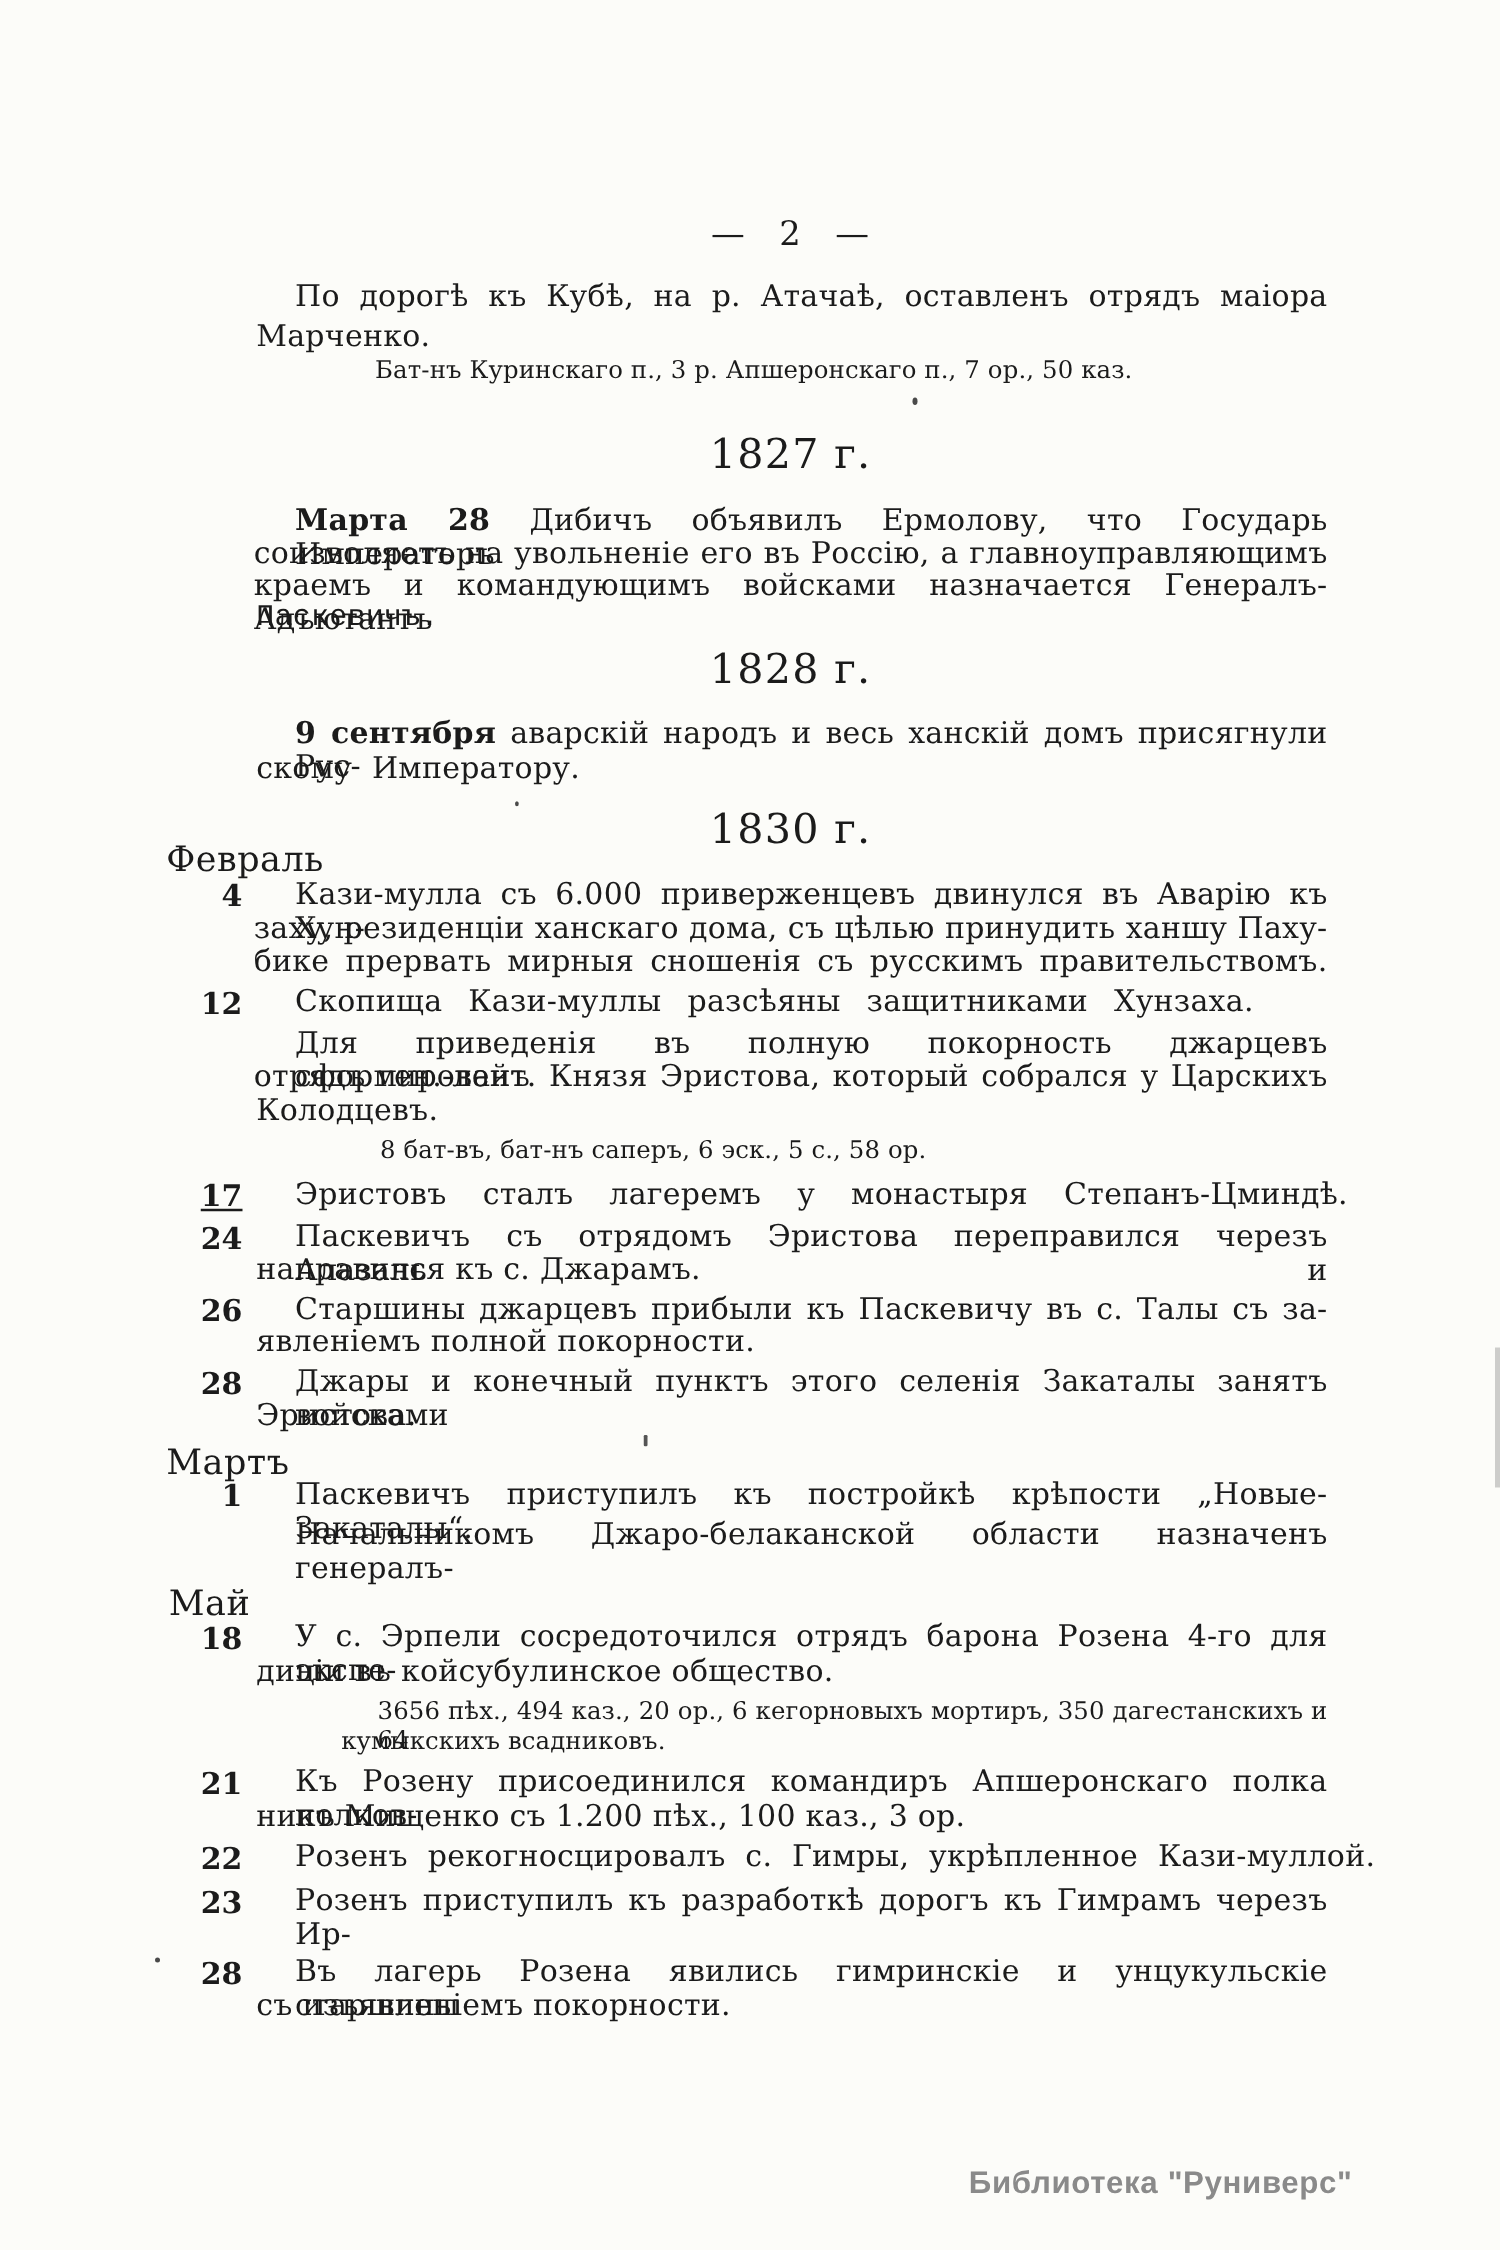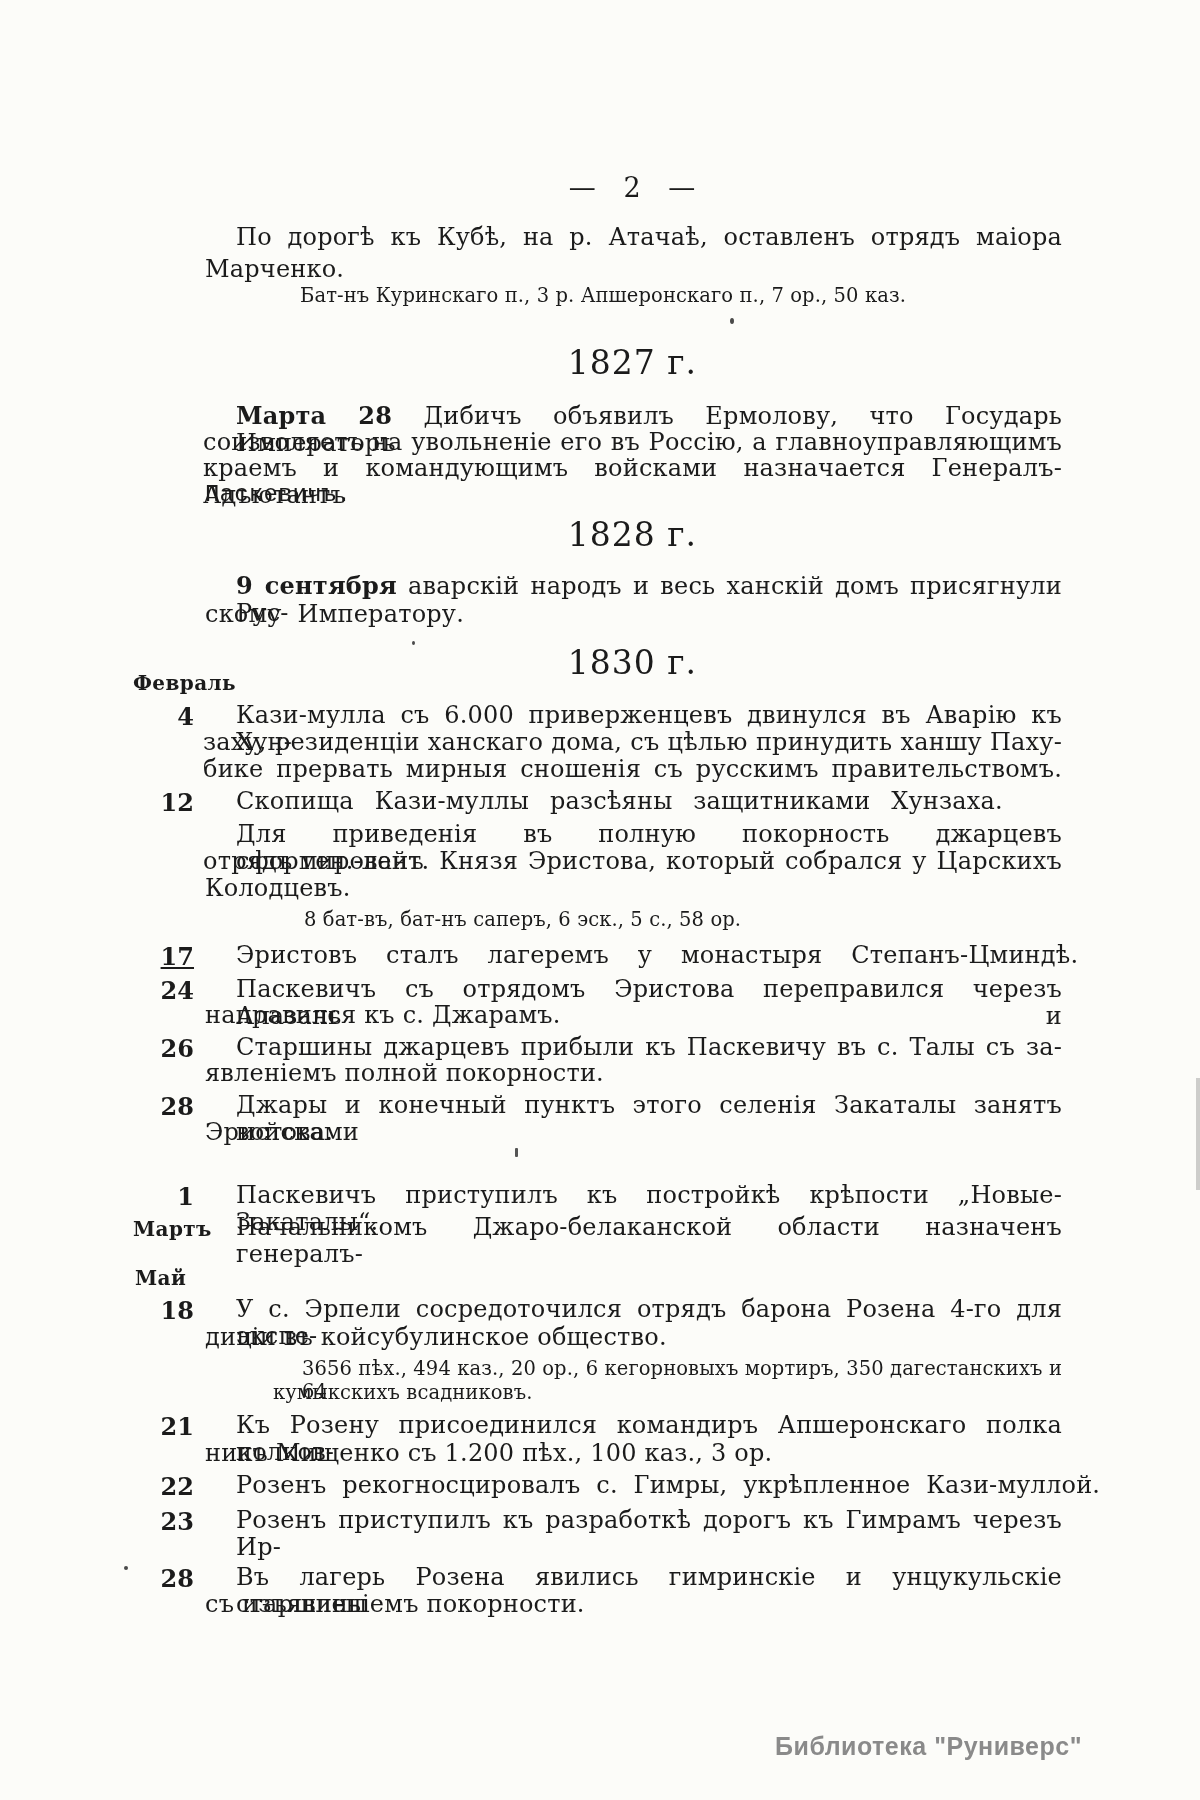--- a/index.html
+++ b/index.html
@@ -30,21 +30,21 @@
   .h {
     position:absolute; left:203px; width:859px; text-align:center;
     font-size:33px; letter-spacing:1px;
   }
   .pageno {
     position:absolute; left:203px; width:859px; text-align:center;
     font-size:27px; word-spacing:17px; letter-spacing:1px;
   }
   .month {
     position:absolute; left:133px;
-    font-size:20px; font-weight:bold; letter-spacing:0.4px;
+    font-size:28px; font-weight:normal; letter-spacing:0.4px;
   }
   .day {
     position:absolute; left:128px; width:66px; text-align:right;
     font-size:24px; font-weight:bold;
   }
   .lead { font-weight:bold; }
   .watermark {
     position:absolute; top:1732px; right:118px;
     font-family:"Liberation Sans", sans-serif; font-weight:bold;
     font-size:25px; letter-spacing:0.5px; color:#8a8a8a;
@@ -100,21 +100,21 @@
   <div class="l cont" style="top:1002px;">направился къ с. Джарамъ.</div>
 
   <div class="day" style="top:1034px;">26</div>
   <div class="l j ind" style="top:1034px;">Старшины джарцевъ прибыли къ Паскевичу въ с. Талы съ за-</div>
   <div class="l cont" style="top:1060px;">явленіемъ полной покорности.</div>
 
   <div class="day" style="top:1092px;">28</div>
   <div class="l j ind" style="top:1092px;">Джары и конечный пунктъ этого селенія Закаталы занятъ войсками</div>
   <div class="l cont" style="top:1119px;">Эристова.</div>
 
-  <div class="month" style="top:1217px;">Мартъ</div>
+  <div class="month" style="top:1153px;">Мартъ</div>
 
   <div class="day" style="top:1182px;">1</div>
   <div class="l j ind" style="top:1182px;">Паскевичъ приступилъ къ постройкѣ крѣпости „Новые-Закаталы“.</div>
 
   <div class="l j ind" style="top:1214px;">Начальникомъ Джаро-белаканской области назначенъ генералъ-</div>
 
   <div class="month" style="top:1266px; left:135px;">Май</div>
 
   <div class="day" style="top:1296px;">18</div>
   <div class="l j ind" style="top:1296px;">У с. Эрпели сосредоточился отрядъ барона Розена 4-го для экспе-</div>

